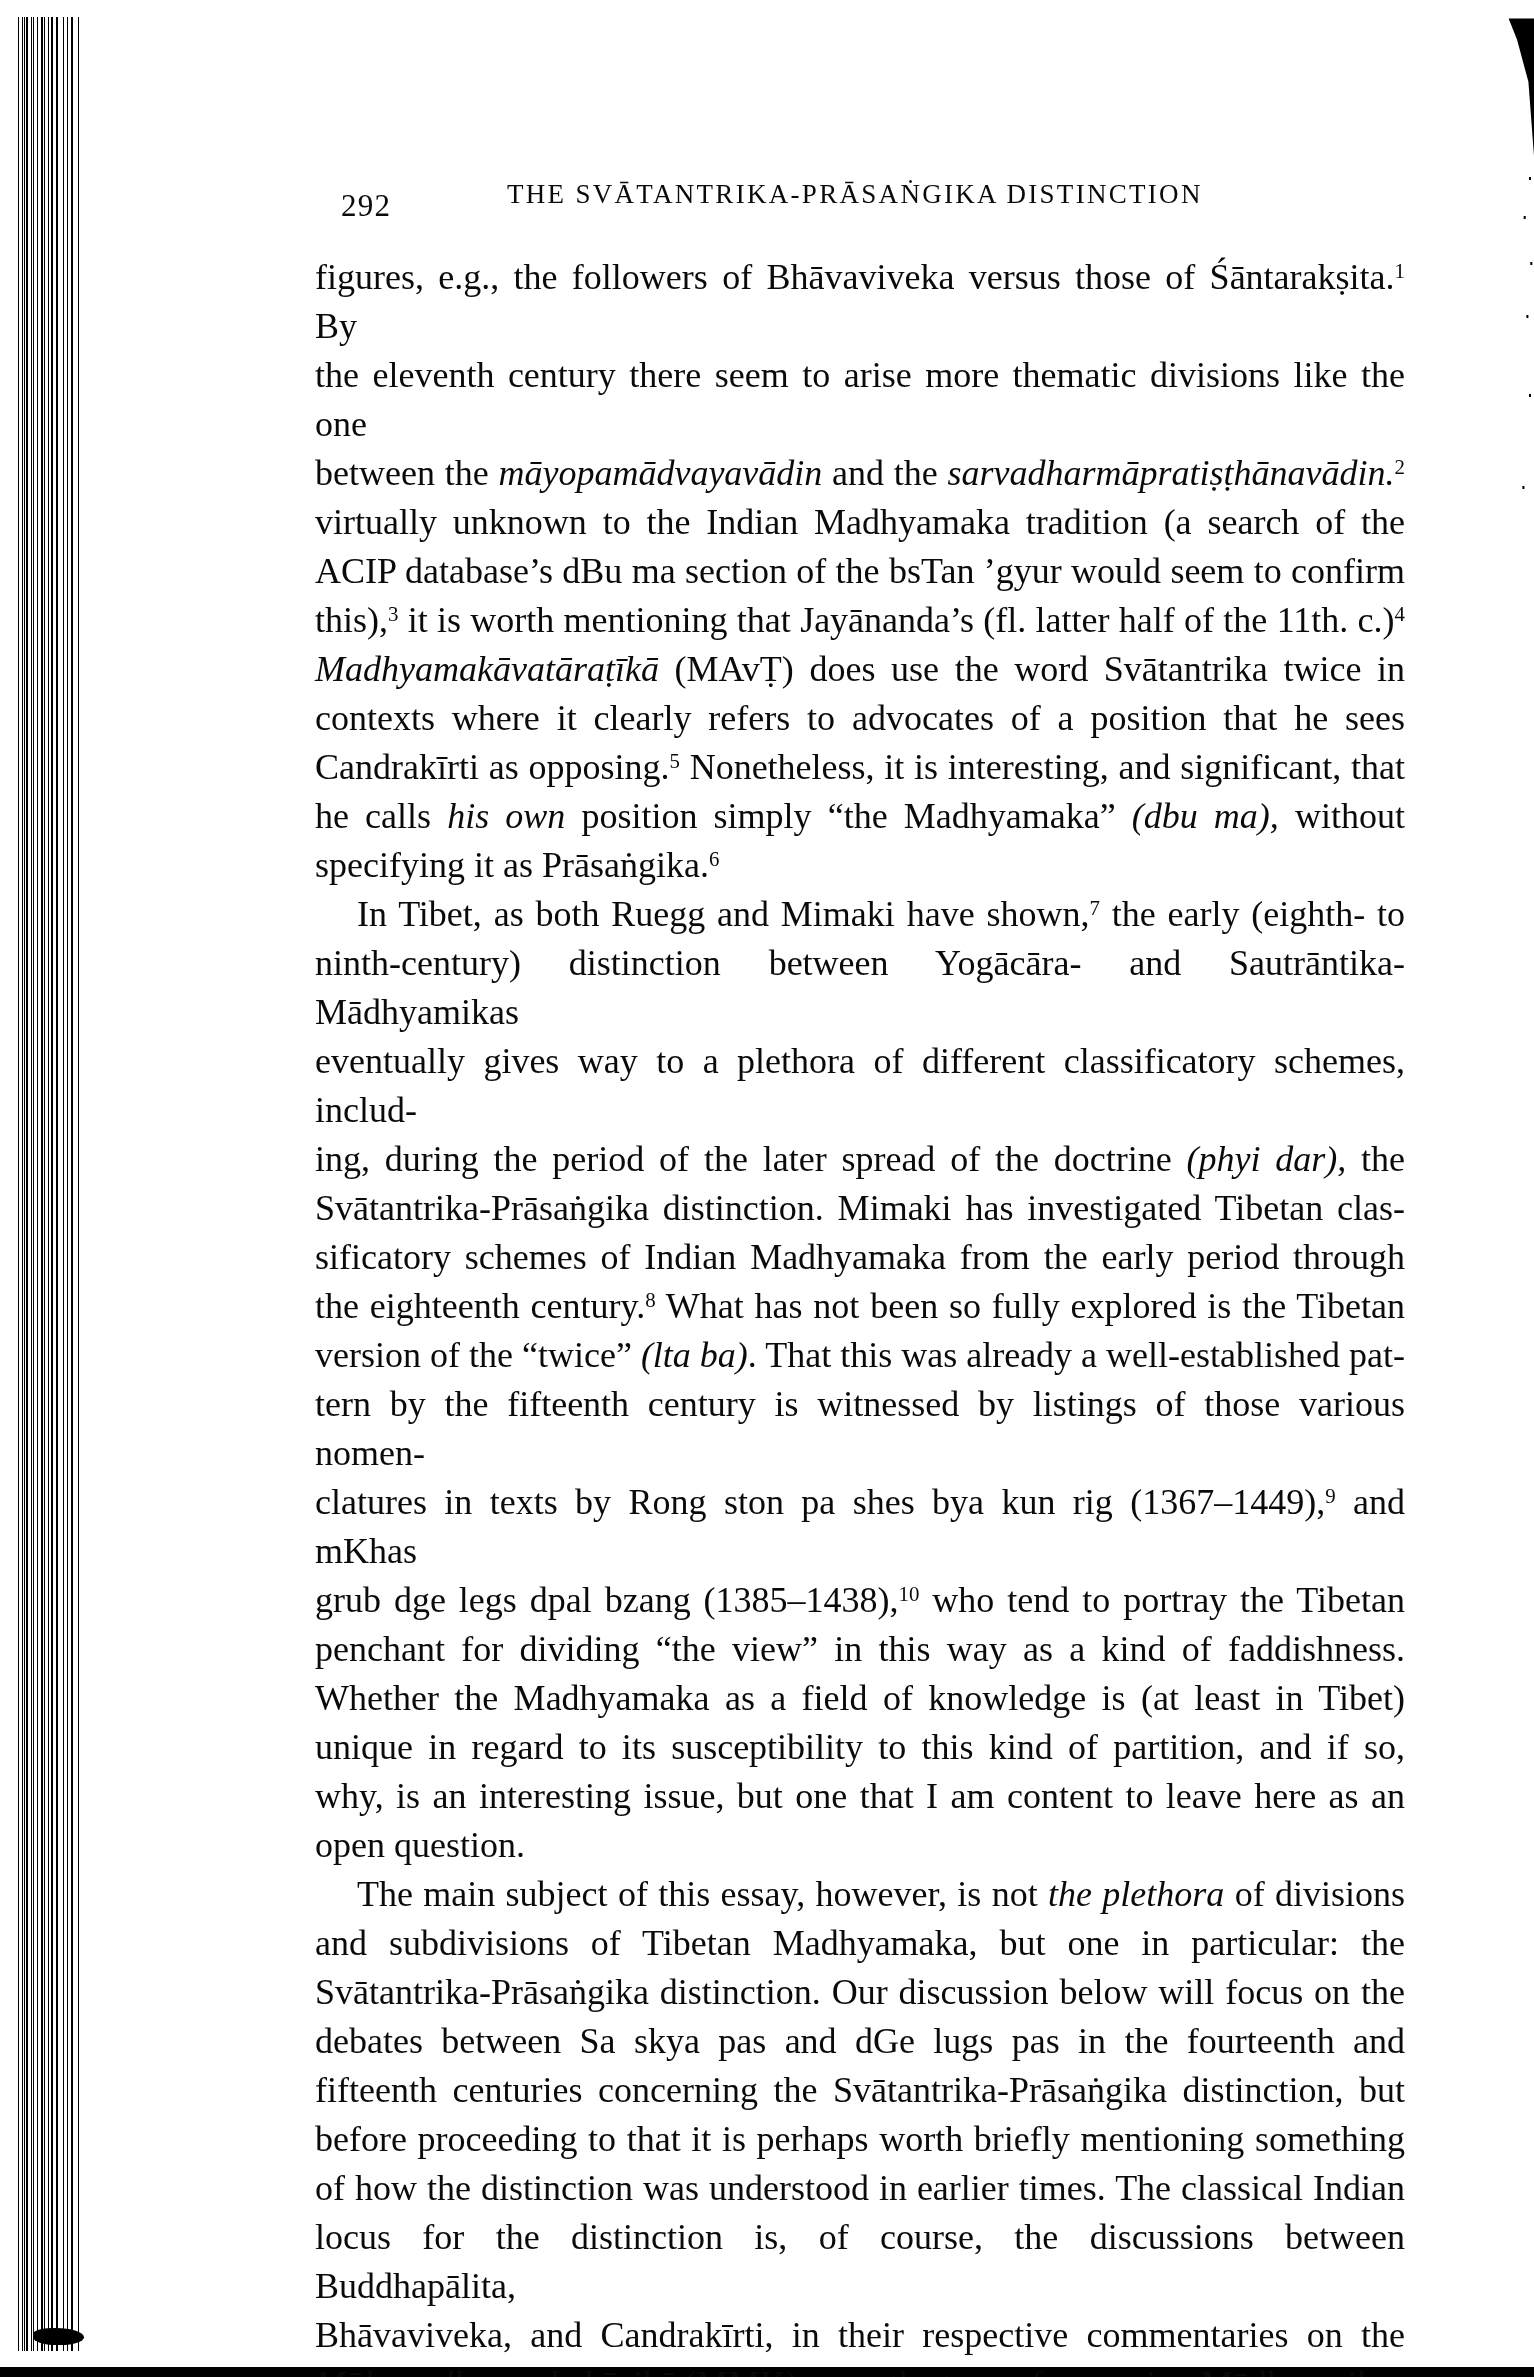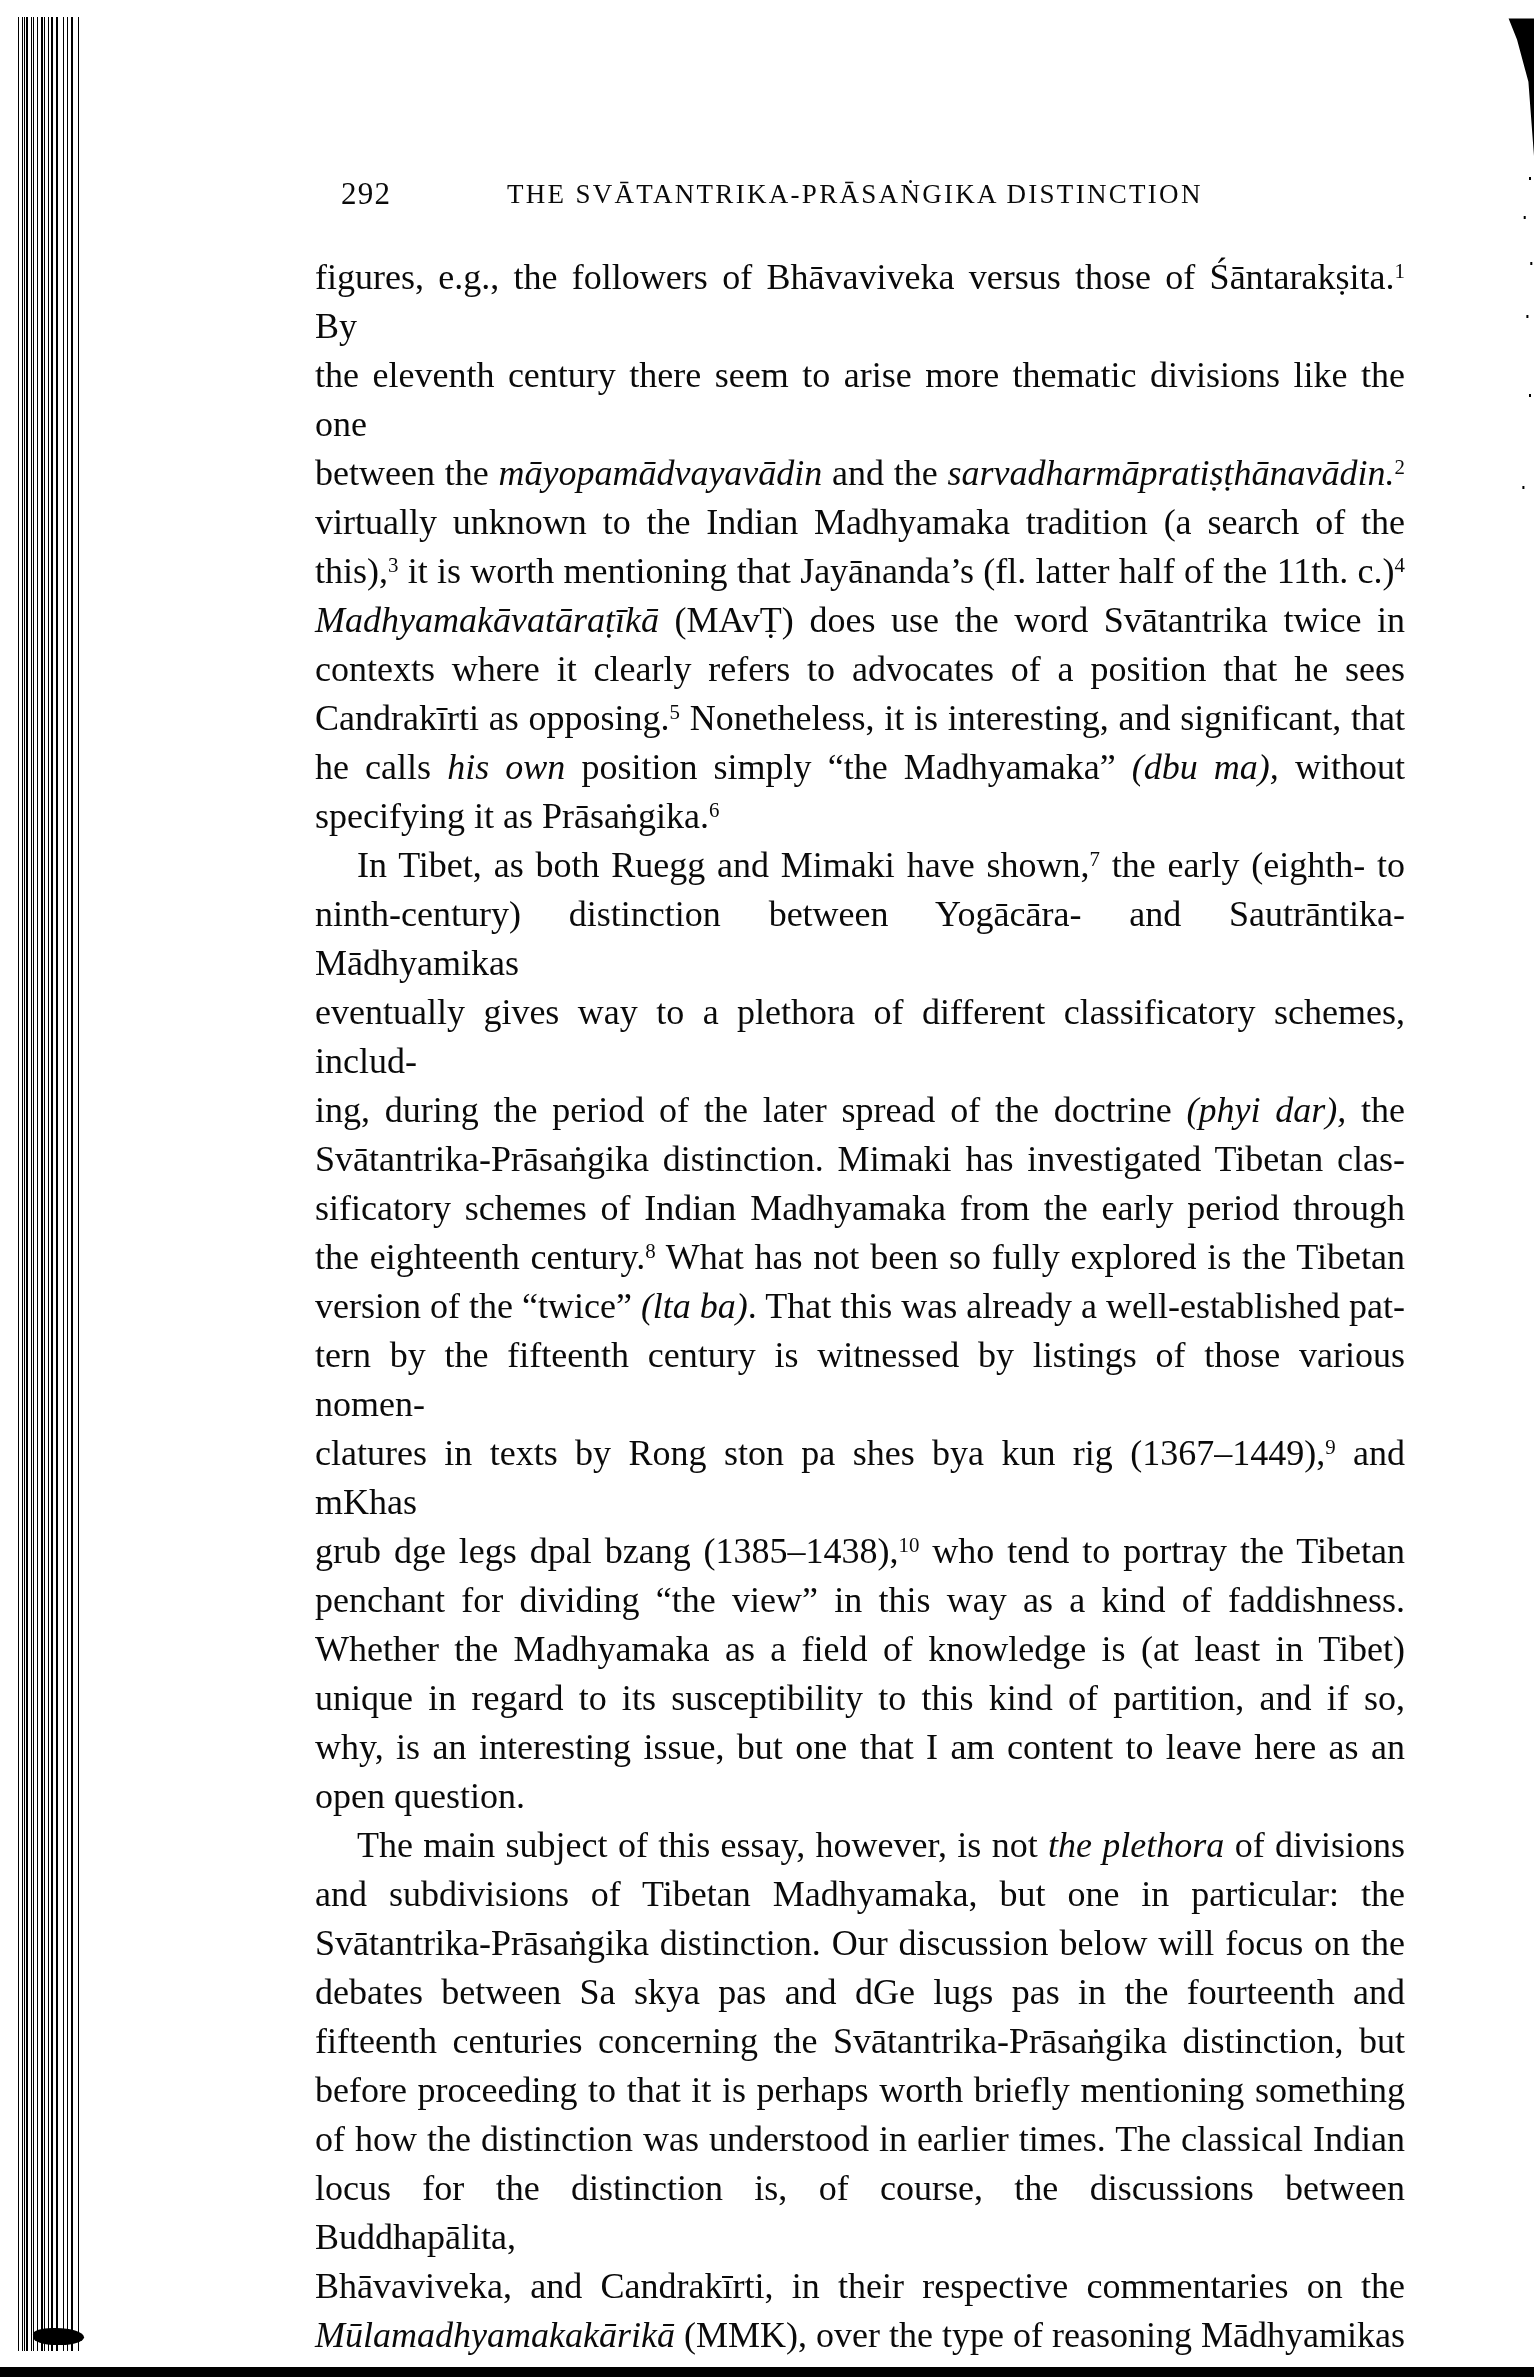--- a/index.html
+++ b/index.html
@@ -31,21 +31,21 @@
   #corner-specks{
     position:absolute;right:3.9px;top:177px;width:2.6px;height:2.6px;background:#000;
     box-shadow:-5.3px 39px 0 #000,1.3px 85px 0 #000,-2.6px 138px 0 #000,0 217px 0 #000,-6.6px 309px 0 #000;
   }
   
   #bottom-bar{
     position:absolute;left:0;bottom:0;width:1535px;height:9.8px;background:#000;
   }
   
   #page-number{
-    position:absolute;left:341px;top:176px;
+    position:absolute;left:341px;top:188px;
     font-size:31px;letter-spacing:1.3px;
   }
   #running-title{
     position:absolute;left:507px;top:179px;
     font-size:27px;letter-spacing:2.3px;white-space:nowrap;
   }
   
   #text-block{
     position:absolute;left:315px;top:253px;width:1090px;
     font-size:36px;line-height:49px;
@@ -77,20 +77,21 @@
   <div id="bottom-bar"></div>
 
   <div id="page-number">292</div>
   <div id="running-title">THE SVĀTANTRIKA-PRĀSAṄGIKA DISTINCTION</div>
 
   <div id="text-block">
       <div class="line"><span>figures, e.g., the followers of Bhāvaviveka versus those of Śāntarakṣita.</span><sup>1</sup><span> By</span></div>
       <div class="line"><span>the eleventh century there seem to arise more thematic divisions like the one</span></div>
       <div class="line"><span>between the </span><span class="it">māyopamādvayavādin</span><span> and the </span><span class="it">sarvadharmāpratiṣṭhānavādin.</span><sup>2</sup></div>
       <div class="line"><span>virtually unknown to the Indian Madhyamaka tradition (a search of the</span></div>
+      <div class="line"><span>ACIP database’s dBu ma section of the bsTan ’gyur would seem to confirm</span></div>
       <div class="line"><span>this),</span><sup>3</sup><span> it is worth mentioning that Jayānanda’s (fl. latter half of the 11th. c.)</span><sup>4</sup></div>
       <div class="line"><span class="it">Madhyamakāvatāraṭīkā</span><span> (MAvṬ) does use the word Svātantrika twice in</span></div>
       <div class="line"><span>contexts where it clearly refers to advocates of a position that he sees</span></div>
       <div class="line"><span>Candrakīrti as opposing.</span><sup>5</sup><span> Nonetheless, it is interesting, and significant, that</span></div>
       <div class="line"><span>he calls </span><span class="it">his own</span><span> position simply “the Madhyamaka” </span><span class="it">(dbu ma),</span><span> without</span></div>
       <div class="line last"><span>specifying it as Prāsaṅgika.</span><sup>6</sup></div>
       <div class="line indent"><span>In Tibet, as both Ruegg and Mimaki have shown,</span><sup>7</sup><span> the early (eighth- to</span></div>
       <div class="line"><span>ninth-century) distinction between Yogācāra- and Sautrāntika-Mādhyamikas</span></div>
       <div class="line"><span>eventually gives way to a plethora of different classificatory schemes, includ-</span></div>
       <div class="line"><span>ing, during the period of the later spread of the doctrine </span><span class="it">(phyi dar),</span><span> the</span></div>

